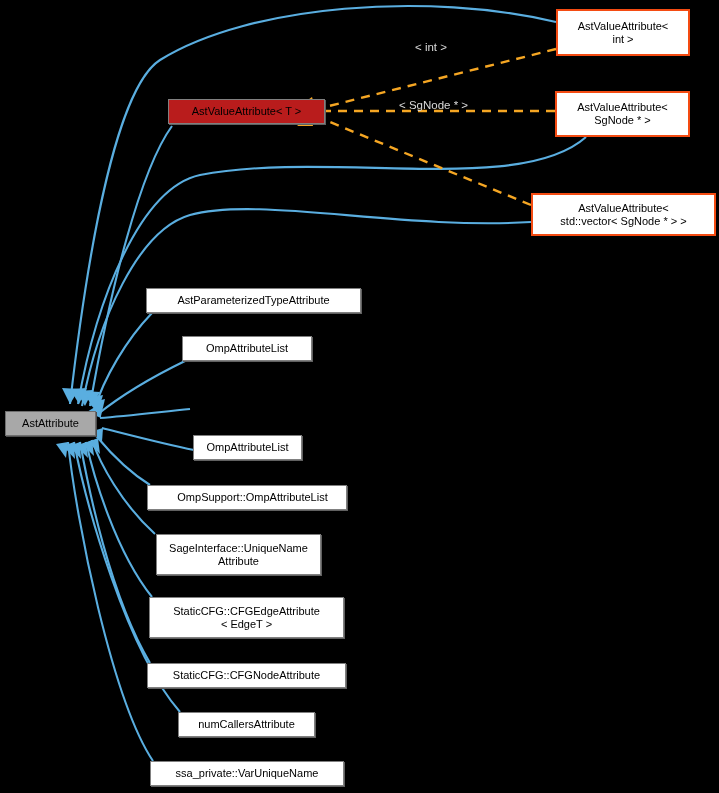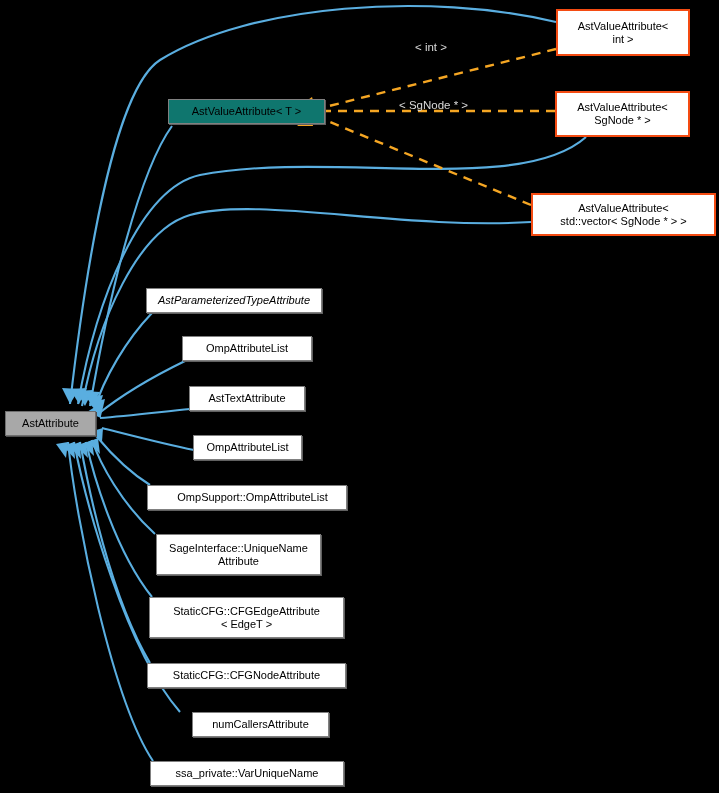--- a/index.html
+++ b/index.html
@@ -36,21 +36,21 @@
     border: 1px solid #808080;
     box-shadow: 1px 1px 0 #606060;
     white-space: pre;
   }
   .node.root-node {
     background: #a8a8a8;
     border: 1px solid #6e6e6e;
     box-shadow: 1px 1px 0 #4d4d4d;
   }
   .node.template-node {
-    background: #0f766e;
+    background: #b91c1c;
     border: 1px solid #808080;
     box-shadow: 1px 1px 0 #606060;
   }
   .node.instance-node {
     background: #ffffff;
     border: 2px solid #f44b12;
     box-shadow: none;
   }
   .edge-label {
     position: absolute;
@@ -135,39 +135,38 @@
 
   <div class="node instance-node" style="left:556px; top:9px; width:134px; height:47px;">AstValueAttribute&lt;
 int &gt;</div>
 
   <div class="node instance-node" style="left:555px; top:91px; width:135px; height:46px;">AstValueAttribute&lt;
 SgNode * &gt;</div>
 
   <div class="node instance-node" style="left:531px; top:193px; width:185px; height:43px;">AstValueAttribute&lt;
 std::vector&lt; SgNode * &gt; &gt;</div>
 
-  <div class="node" style="left:146px; top:288px; width:176px; height:25px;font-style:italic;">AstParameterizedTypeAttribute</div>
+  <div class="node" style="left:146px; top:288px; width:215px; height:25px;">AstParameterizedTypeAttribute</div>
 
   <div class="node" style="left:182px; top:336px; width:130px; height:25px;">OmpAttributeList</div>
 
-  <div class="node" style="left:189px; top:386px; width:116px; height:25px;">AstTextAttribute</div>
 
   <div class="node" style="left:193px; top:435px; width:109px; height:25px;">OmpAttributeList</div>
 
   <div class="node" style="left:147px; top:485px; width:200px; height:25px;padding-left:11px;">OmpSupport::OmpAttributeList</div>
 
   <div class="node" style="left:156px; top:534px; width:165px; height:41px;">SageInterface::UniqueName
 Attribute</div>
 
   <div class="node" style="left:149px; top:597px; width:195px; height:41px;">StaticCFG::CFGEdgeAttribute
 &lt; EdgeT &gt;</div>
 
   <div class="node" style="left:147px; top:663px; width:199px; height:25px;">StaticCFG::CFGNodeAttribute</div>
 
-  <div class="node" style="left:192px; top:712px; width:137px; height:25px;">numCallersAttribute</div>
+  <div class="node" style="left:178px; top:712px; width:137px; height:25px;">numCallersAttribute</div>
 
   <div class="node" style="left:150px; top:761px; width:194px; height:25px;">ssa_private::VarUniqueName</div>
 
   <div class="edge-label" style="left:415px; top:41px;">&lt; int &gt;</div>
 
   <div class="edge-label" style="left:399px; top:99px;">&lt; SgNode * &gt;</div>
 
 
 </div>
 

